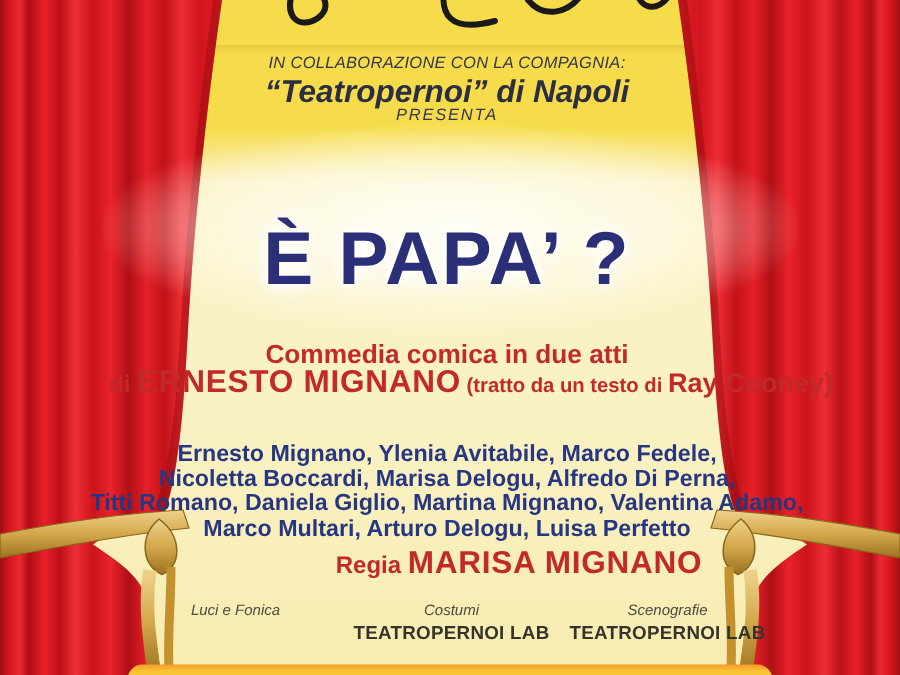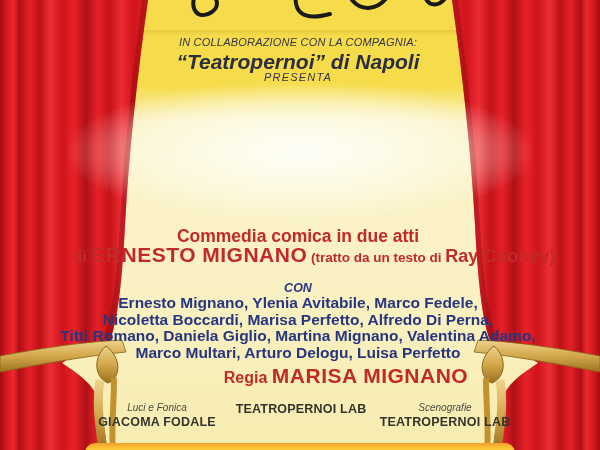--- a/index.html
+++ b/index.html
@@ -108,42 +108,42 @@
     <path d="M106,346 C92,358 95,378 108,383 C121,378 122,358 106,346 Z" fill="url(#ropeGrad)" stroke="#8a6418" stroke-width="1"></path>
     <path d="M100,380 C96,404 100,428 103,450" stroke="url(#ropeGrad)" stroke-width="9" fill="none"></path>
     <path d="M114,378 C114,404 111,430 113,450" stroke="#C3922F" stroke-width="6" fill="none"></path>
   </svg>
 
   <div class="content">
     <div class="line collab">IN COLLABORAZIONE CON LA COMPAGNIA:</div>
     <div class="line company">“Teatropernoi” di Napoli</div>
     <div class="line presenta">PRESENTA</div>
 
+    <div class="line title title2">È PAPA’ ?</div>
 
     <div class="line comedy">Commedia comica in due atti</div>
 
     <div class="line author"><span class="a-sm">di </span><span class="a-lg">ERNESTO MIGNANO</span><span class="a-xs"> (tratto da un testo di </span><span class="a-md">Ray Cooney)</span></div>
 
-    <div class="line con">CON</div>
     <div class="line cast">
       <div>Ernesto Mignano, Ylenia Avitabile, Marco Fedele,</div>
-      <div>Nicoletta Boccardi, Marisa Perfetto, Alfredo Di Perna,</div>
+      <div>Nicoletta Boccardi, Marisa Delogu, Alfredo Di Perna,</div>
       <div>Titti Romano, Daniela Giglio, Martina Mignano, Valentina Adamo,</div>
       <div>Marco Multari, Arturo Delogu, Luisa Perfetto</div>
     </div>
 
     <div class="line regia"><span class="r-label">Regia </span><span class="r-name">MARISA MIGNANO</span></div>
   </div>
 
   <div class="credits">
     <div class="credit">
       <div class="role">Luci e Fonica</div>
-      <div class="name">GIACOMA FODALE</div>
     </div>
     <div class="credit">
+      <div class="role">Costumi</div>
       <div class="name">TEATROPERNOI LAB</div>
     </div>
     <div class="credit">
       <div class="role">Scenografie</div>
       <div class="name">TEATROPERNOI LAB</div>
     </div>
   </div>
 
   <div class="bottom-bar"></div>
 </div>

